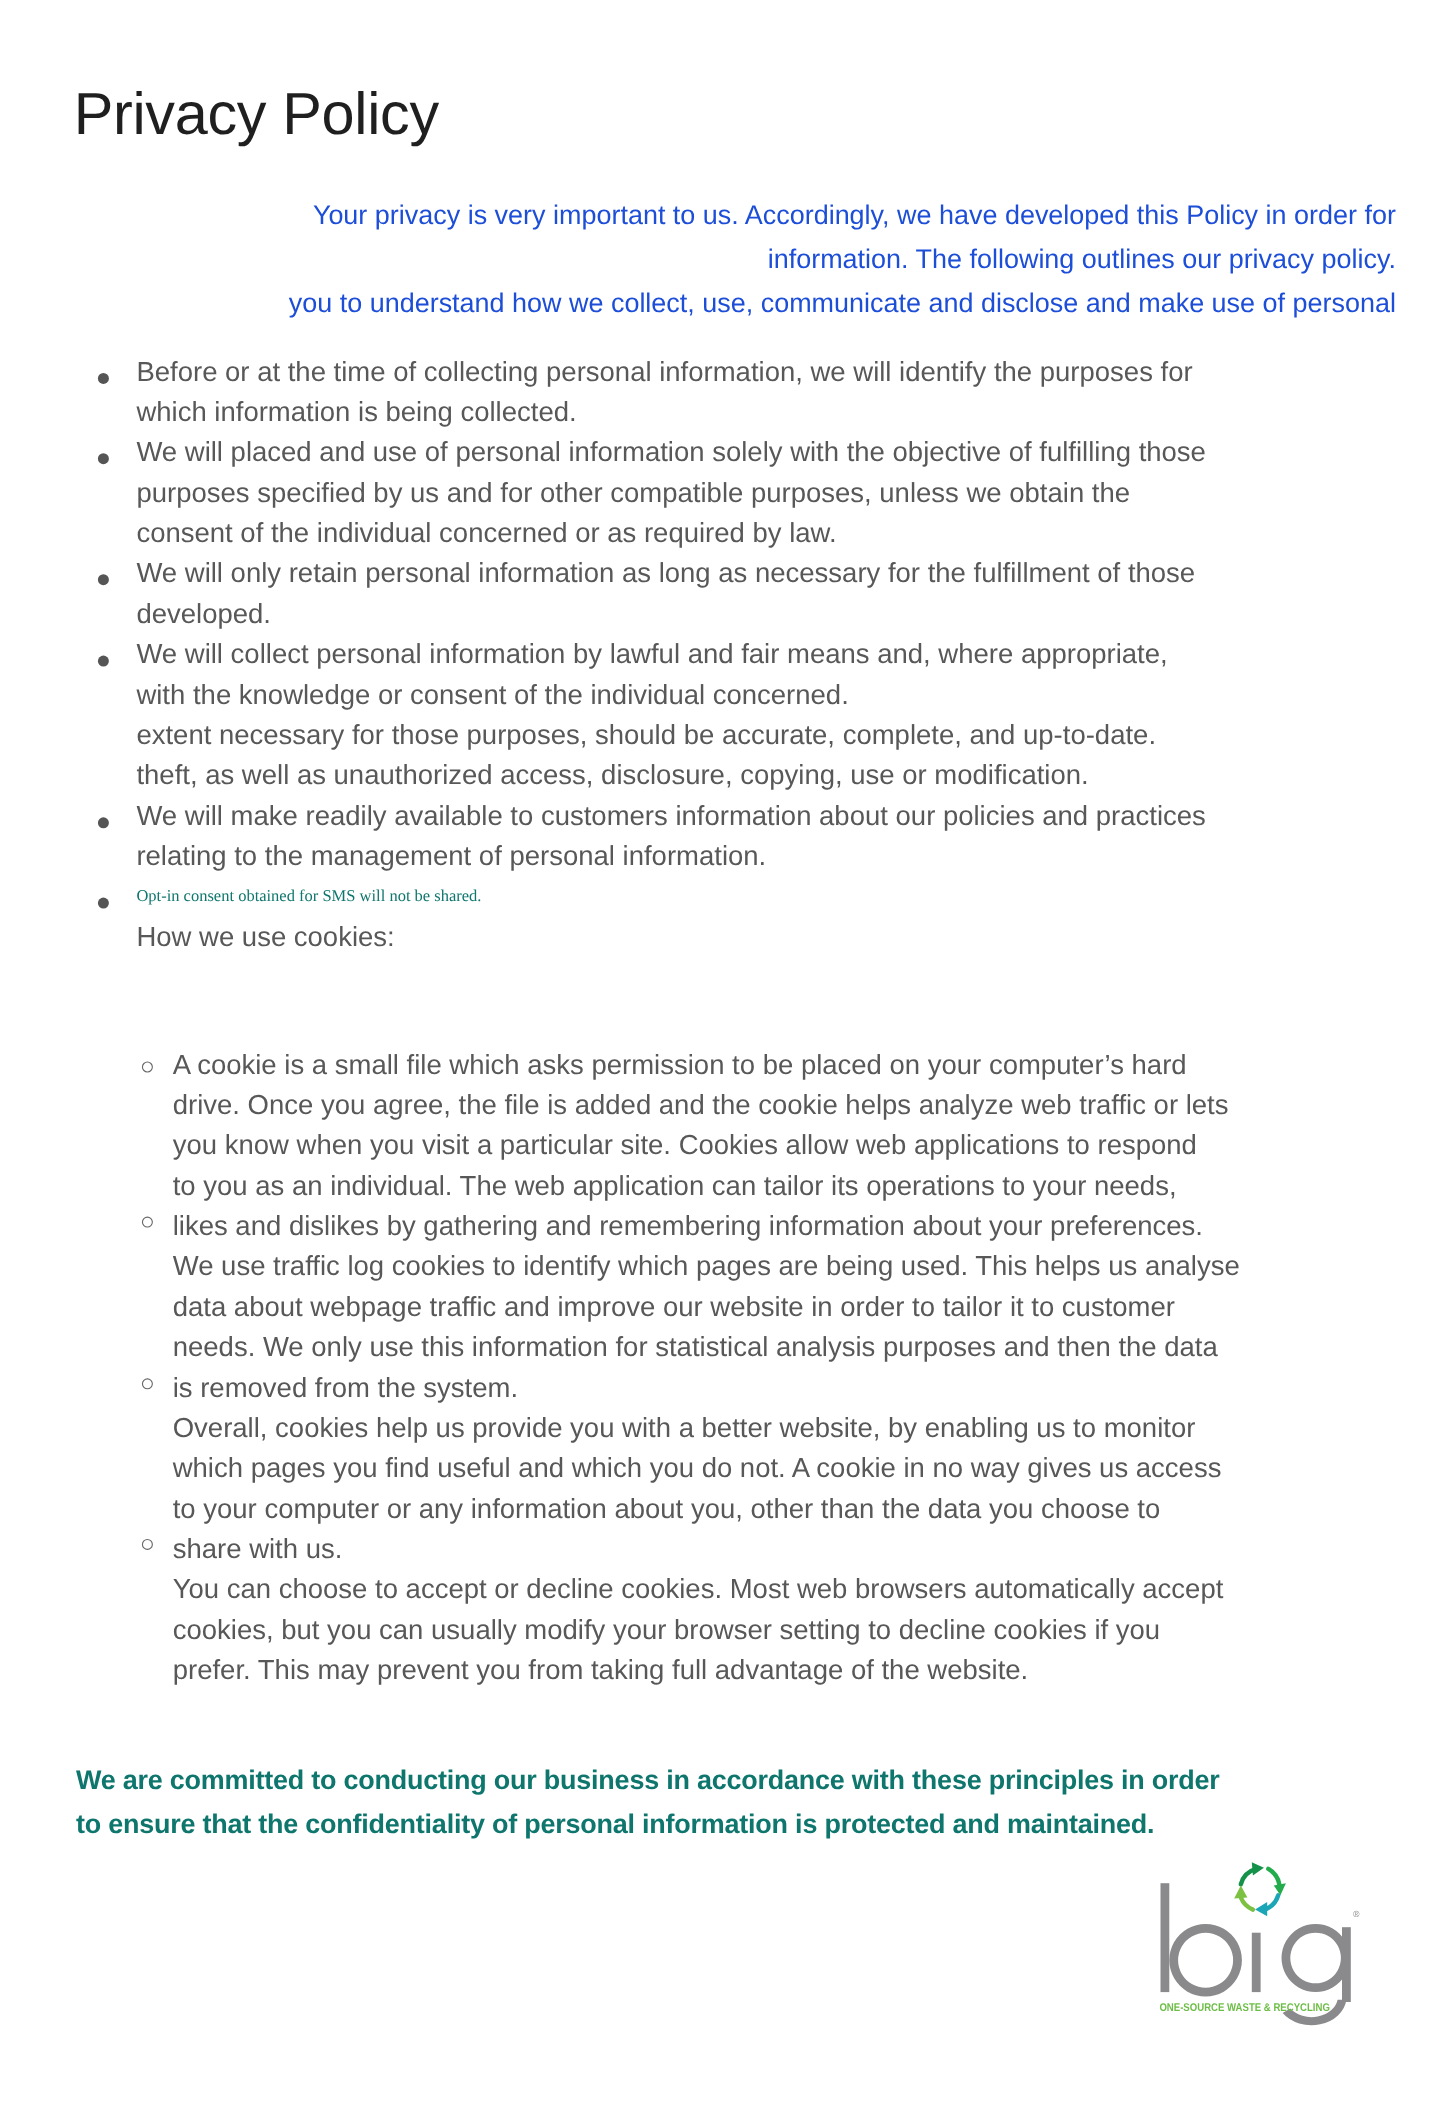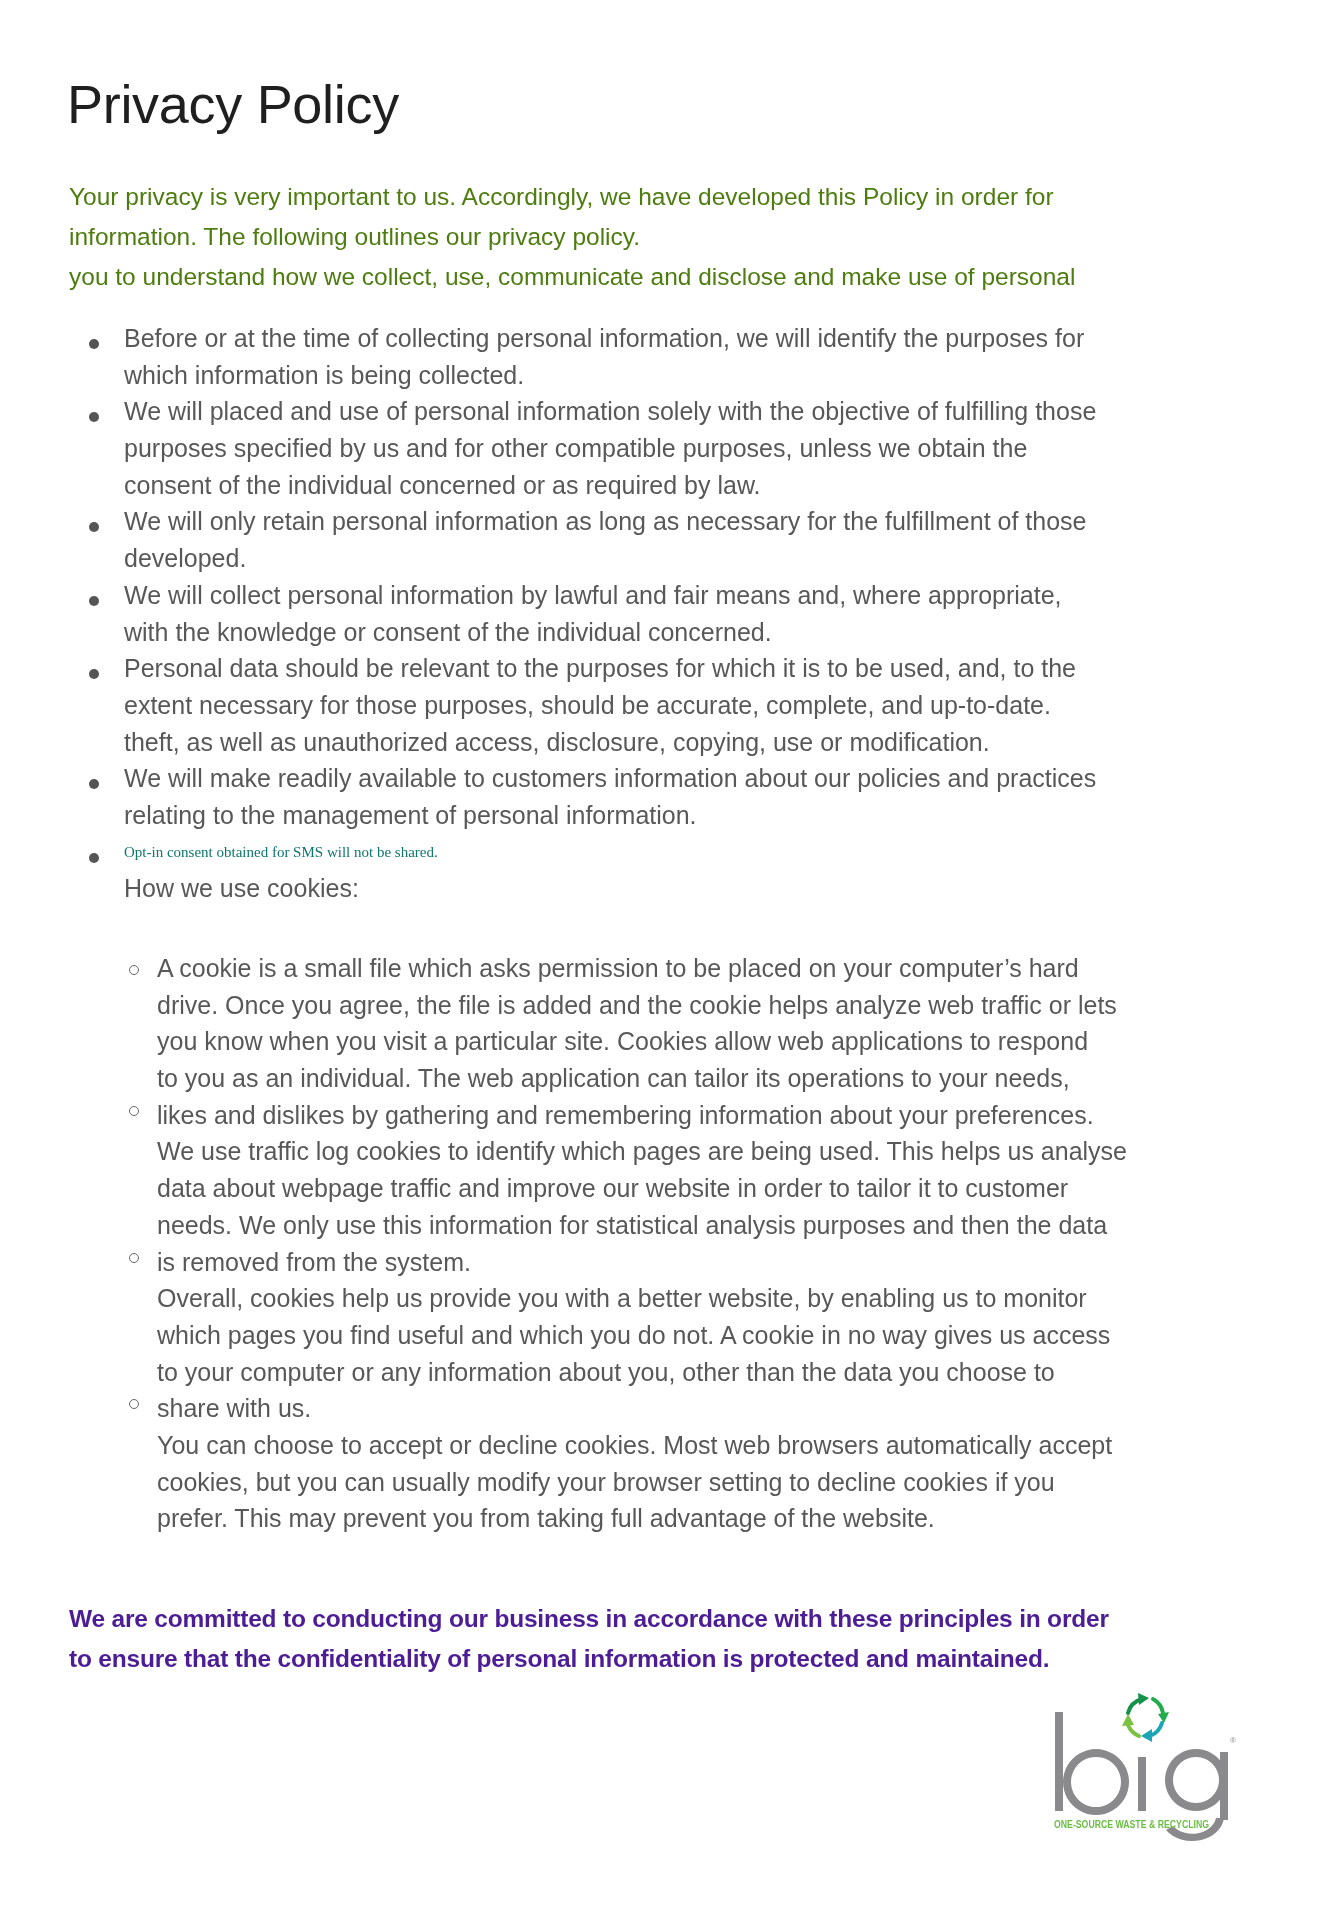--- a/index.html
+++ b/index.html
@@ -1,32 +1,32 @@
 <!DOCTYPE html>
 <html><head>
 <meta charset="utf-8">
 <style>
   html, body { margin: 0; padding: 0; background: #ffffff; }
   body { width: 1318px; height: 1920px; position: relative; overflow: hidden; font-family: "Liberation Sans", "DejaVu Sans", sans-serif; color: #555555; }
   .page { position: absolute; left: 0; top: 0; width: 1318px; height: 1920px; padding-left: 10px; }
   h1.title { position: absolute; left: 67px; top: 72px; margin: 0; font-size: 54px; font-weight: 400; color: #1f1f1f; line-height: 64px; letter-spacing: -0.3px; }
   .intro { position: absolute; left: 69px; top: 177px; width: 1200px; margin: 0; }
-  .intro .line { display: block; font-size: 24.5px; line-height: 40px; height: 40px; white-space: nowrap; color: #4d7c0f; }
+  .intro .line { display: block; font-size: 24.5px; line-height: 40px; height: 40px; white-space: nowrap; color: #1d4ed8; text-align: right; }
   .ul-main { position: absolute; left: 0; top: 320px; width: 1318px; }
   .row { position: relative; height: 36.7px; line-height: 36.7px; white-space: nowrap; font-size: 25px; color: #585858; }
   .row .txt { position: absolute; left: 124px; top: 0; }
   .dot { position: absolute; left: 89px; top: 19px; width: 10px; height: 10px; border-radius: 50%; background: #555555; }
   .row.serif .txt { font-family: "Liberation Serif", "DejaVu Serif", serif; font-size: 15px; color: #0f766e; }
   .ul-sub { position: absolute; left: 0; top: 950px; width: 1318px; }
   .row.sub .txt { left: 157px; }
   .circ { position: absolute; left: 129px; width: 8px; height: 8px; border: 1.3px solid #666; border-radius: 50%; box-sizing: content-box; }
   .circ.inline { top: 15px; }
   .circ.raised { top: 9px; }
   .closing { position: absolute; left: 69px; top: 1599px; margin: 0; }
-  .closing .line { display: block; font-size: 24.5px; font-weight: 700; line-height: 40px; height: 40px; color: #4c1d95; white-space: nowrap; letter-spacing: -0.2px; }
+  .closing .line { display: block; font-size: 24.5px; font-weight: 700; line-height: 40px; height: 40px; color: #0f766e; white-space: nowrap; letter-spacing: -0.2px; }
   .logo { position: absolute; left: 1048px; top: 1685px; width: 190px; height: 170px; }
 </style>
 </head>
 <body>
 
 <div class="page">
 
   <h1 class="title">Privacy Policy</h1>
 
   <div class="intro">
@@ -65,24 +65,20 @@
     </div>
 
     <div class="row">
       <span class="dot"></span>
       <span class="txt">We will collect personal information by lawful and fair means and, where appropriate,</span>
     </div>
     <div class="row">
       <span class="txt">with the knowledge or consent of the individual concerned.</span>
     </div>
 
-    <div class="row">
-      <span class="dot"></span>
-      <span class="txt">Personal data should be relevant to the purposes for which it is to be used, and, to the</span>
-    </div>
     <div class="row">
       <span class="txt">extent necessary for those purposes, should be accurate, complete, and up-to-date.</span>
     </div>
 
     <div class="row">
       <span class="txt">theft, as well as unauthorized access, disclosure, copying, use or modification.</span>
     </div>
 
     <div class="row">
       <span class="dot"></span>

